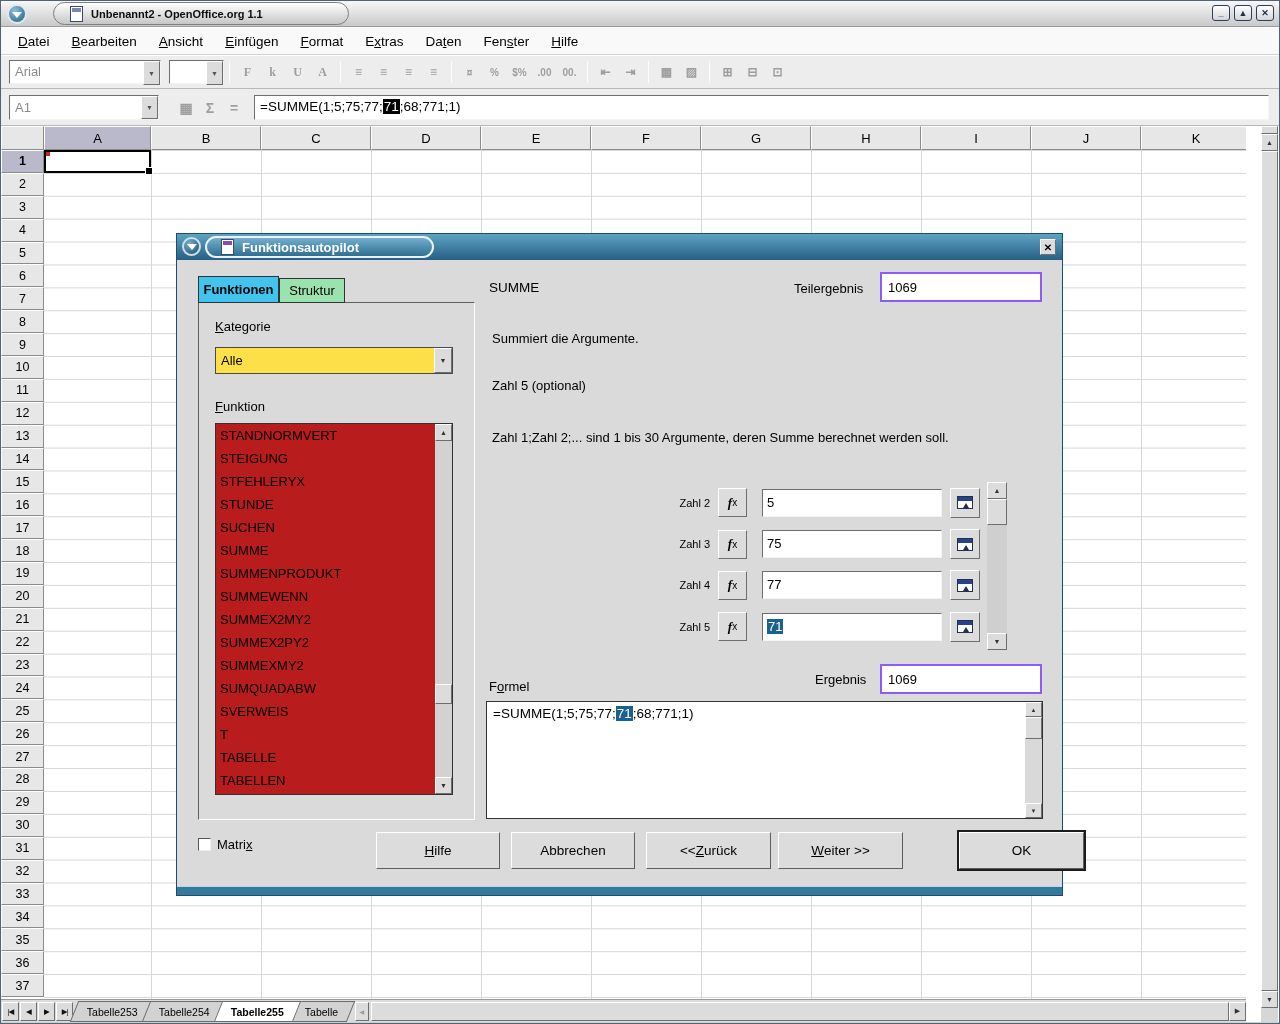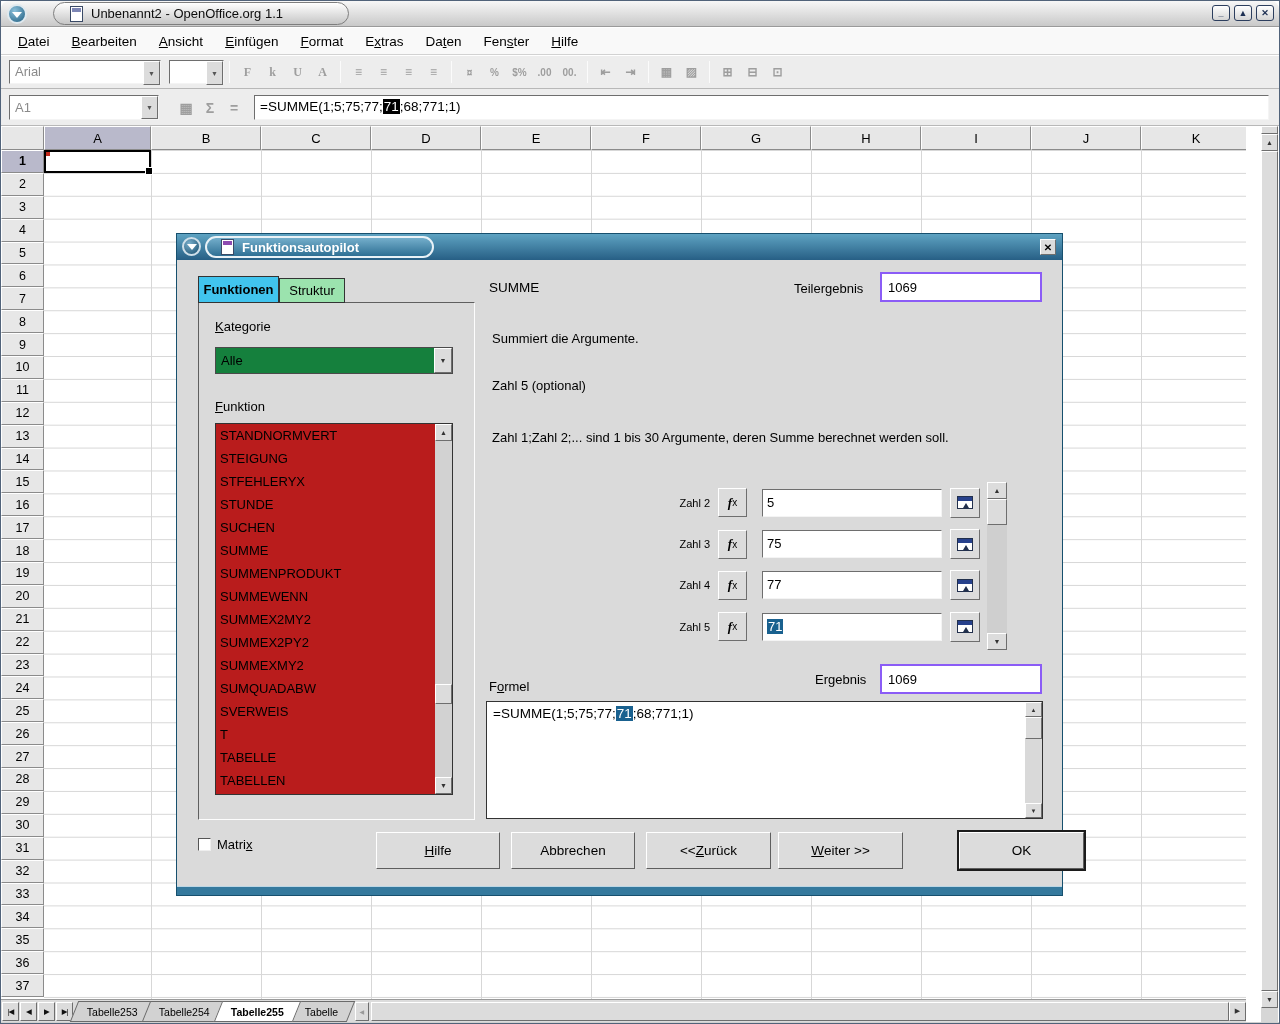--- a/index.html
+++ b/index.html
@@ -5,37 +5,37 @@
   * { box-sizing: border-box; margin: 0; padding: 0; }
   html,body { width:1280px; height:1024px; }
   body { font-family:"Liberation Sans", sans-serif; }
   #screen { position:relative; width:1280px; height:1024px; background:#ffffff; overflow:hidden;
             border:1px solid #51637a; }
   u { text-decoration:underline; }
 
   
   .raised { background:#dcdcdc; border:1px solid; border-color:#ffffff #6e6e6e #6e6e6e #ffffff; }
   .sunken { background:#ffffff; border:1px solid; border-color:#6e6e6e #f4f4f4 #f4f4f4 #6e6e6e; }
-  .fieldbox { background:#15803d; border:1px solid #4a4a4a; }
+  .fieldbox { background:#fde047; border:1px solid #4a4a4a; }
 
   
   .titlebar { position:absolute; left:0; top:0; width:100%; height:26px;
               background:linear-gradient(#f7f7f7,#c9c9c9); border-bottom:1px solid #9a9a9a;
               border-radius:8px 8px 0 0; }
   .win-circle { position:absolute; left:6px; top:3px; width:20px; height:20px; border-radius:50%;
                 background:radial-gradient(circle at 35% 30%, #8cc0da, #1f5d80);
                 border:2px solid #dfe9ef; display:flex; align-items:center; justify-content:center; }
   .win-circle .tri { width:0; height:0; border-left:5px solid transparent; border-right:5px solid transparent;
                      border-top:6px solid #ffffff; margin-top:1px; }
   .win-pill { position:absolute; left:52px; top:1px; width:296px; height:23px; border-radius:12px;
               background:linear-gradient(#ffffff,#c6c6c6); border:1px solid #7e7e7e;
               display:flex; align-items:center; gap:8px; padding-left:16px; }
   .doc-icon { width:13px; height:16px; background:#ffffff; border:1px solid #3a4a66; position:relative; }
   .doc-icon::before { content:""; position:absolute; left:1px; top:1px; right:1px; height:4px; background:#7d86b5; }
-  .win-title { font-size:13px; font-weight:normal; color:#0d0d0d; white-space:nowrap; }
+  .win-title { font-size:11px; font-weight:bold; color:#0d0d0d; white-space:nowrap; }
   .win-btns { position:absolute; right:5px; top:4px; display:flex; gap:4px; }
   .wbtn { width:18px; height:16px; border-radius:3px; background:linear-gradient(#ffffff,#d5d5d5);
           border:1px solid #2c3e5e; color:#1c2f52; font-size:9px; font-weight:bold;
           display:flex; align-items:center; justify-content:center; line-height:1; }
 
   
   .menubar { position:absolute; left:0; top:27px; width:100%; height:27px; background:#f9f9f9;
              border-bottom:1px solid #d2d2d2; display:flex; align-items:center; padding-left:6px; }
   .menu-item { font-size:13.5px; color:#000; padding:4px 11px; white-space:nowrap; }
 

